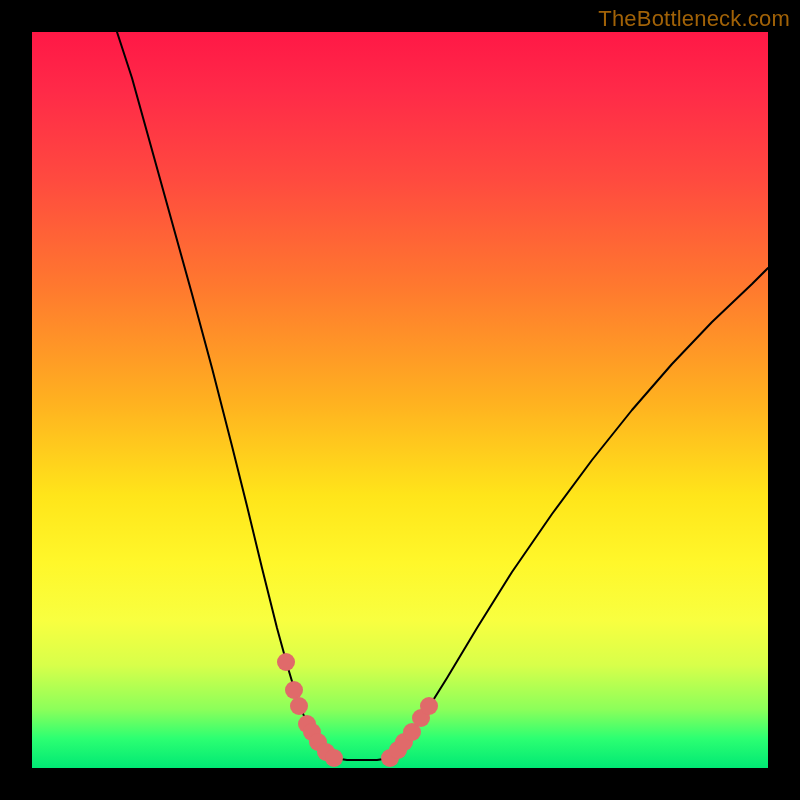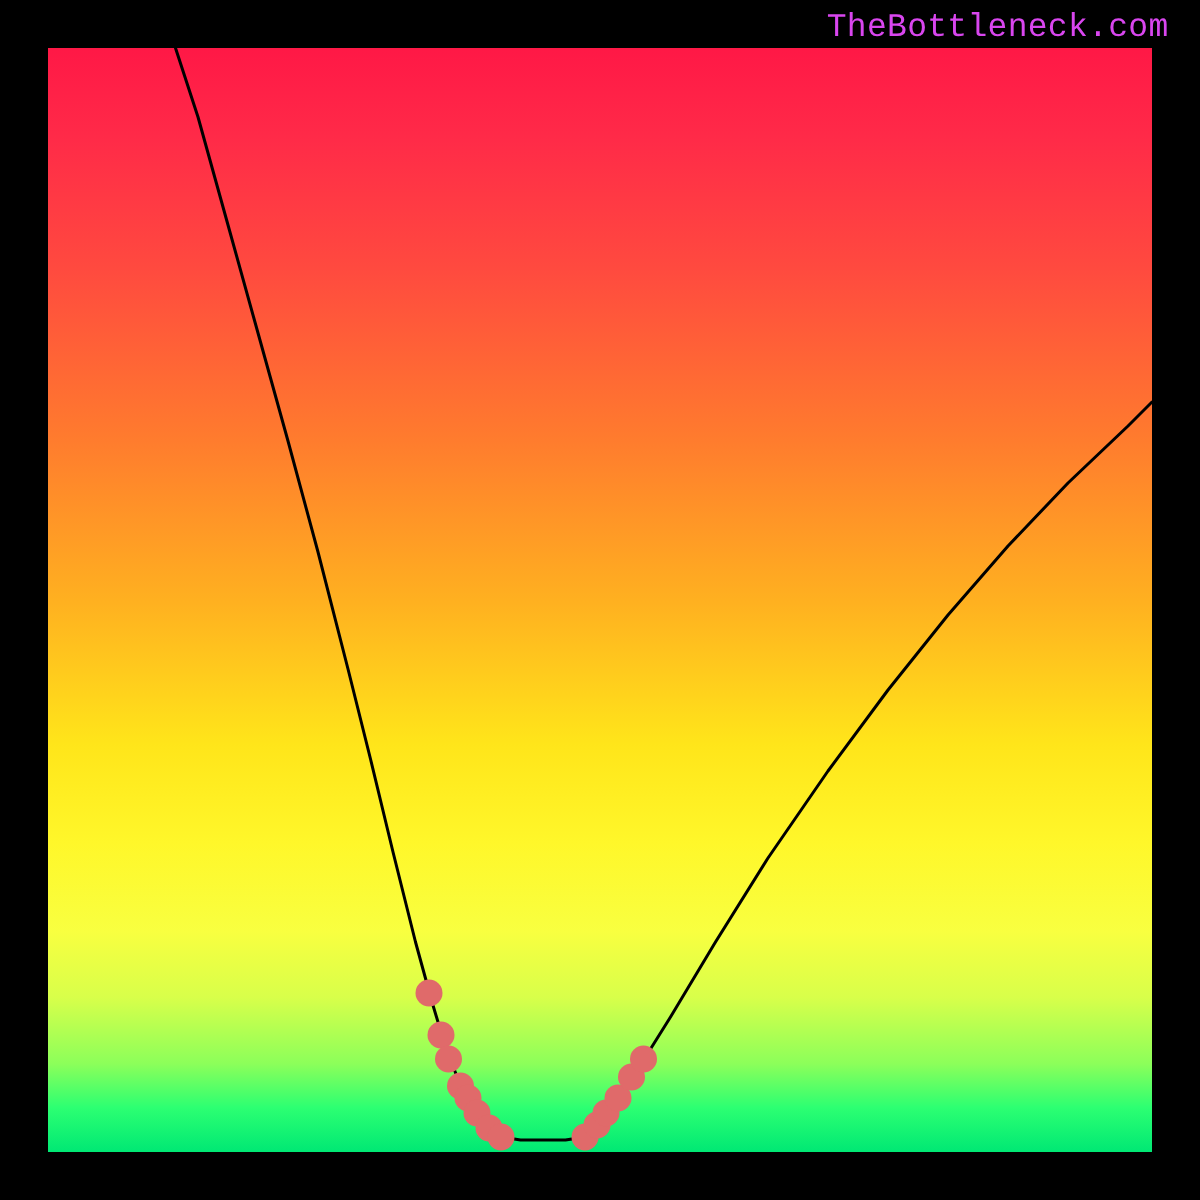--- a/index.html
+++ b/index.html
@@ -39,28 +39,27 @@
       #d8ff4a 86%,
       #8cff5a 92%,
       #2cff72 96%,
       #00e874 100%
     );
     overflow: hidden;
   }
   .watermark {
     position: absolute;
     top: 6px;
-    right: 21px;
-    color: #d946ef;
+    right: 10px;
+    color: #a16207;
     font-size: 22px;
     font-weight: 400;
     letter-spacing: 0.2px;
     z-index: 5;
     user-select: none;
-    font-family: Liberation Mono, monospace;
   }
   svg.curves {
     position: absolute;
     left: 0;
     top: 0;
     width: 736px;
     height: 736px;
     overflow: visible;
   }
 </style>

